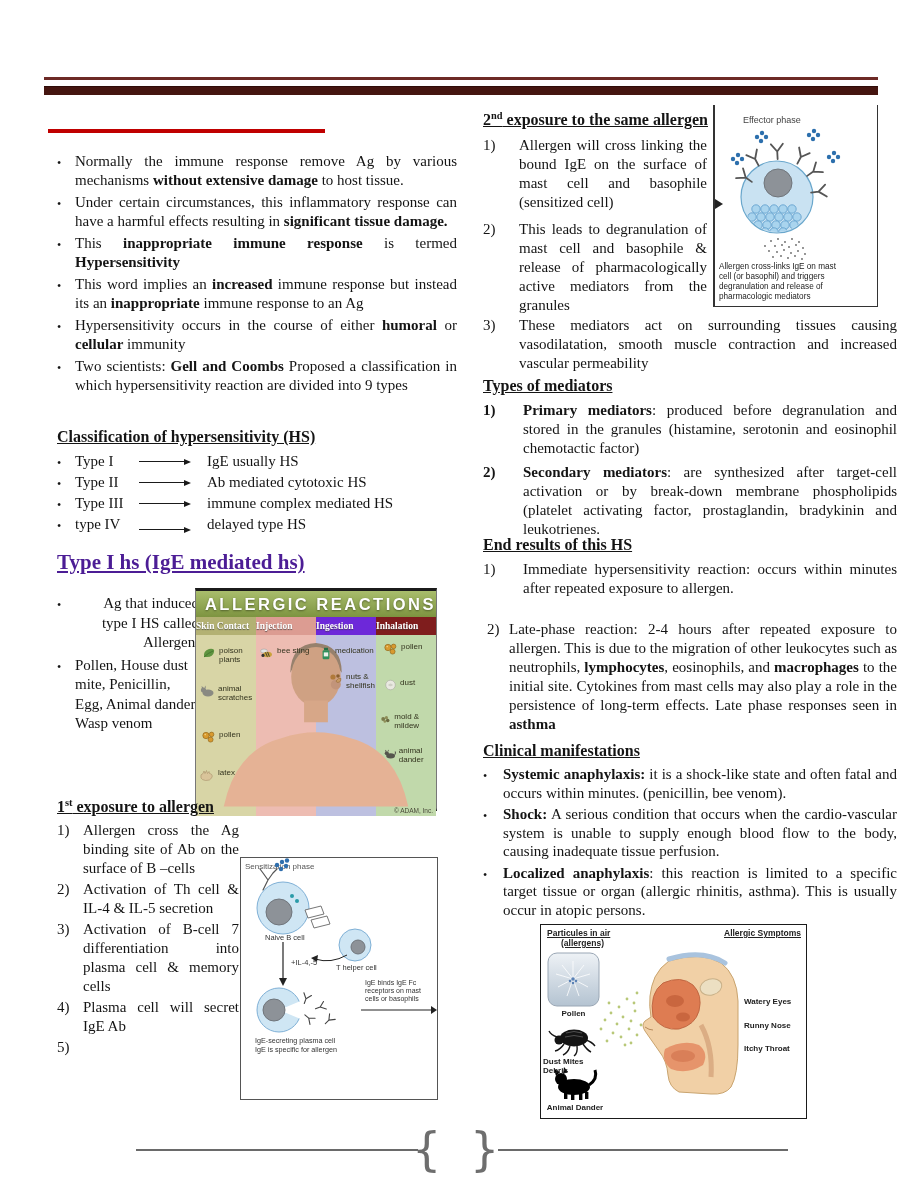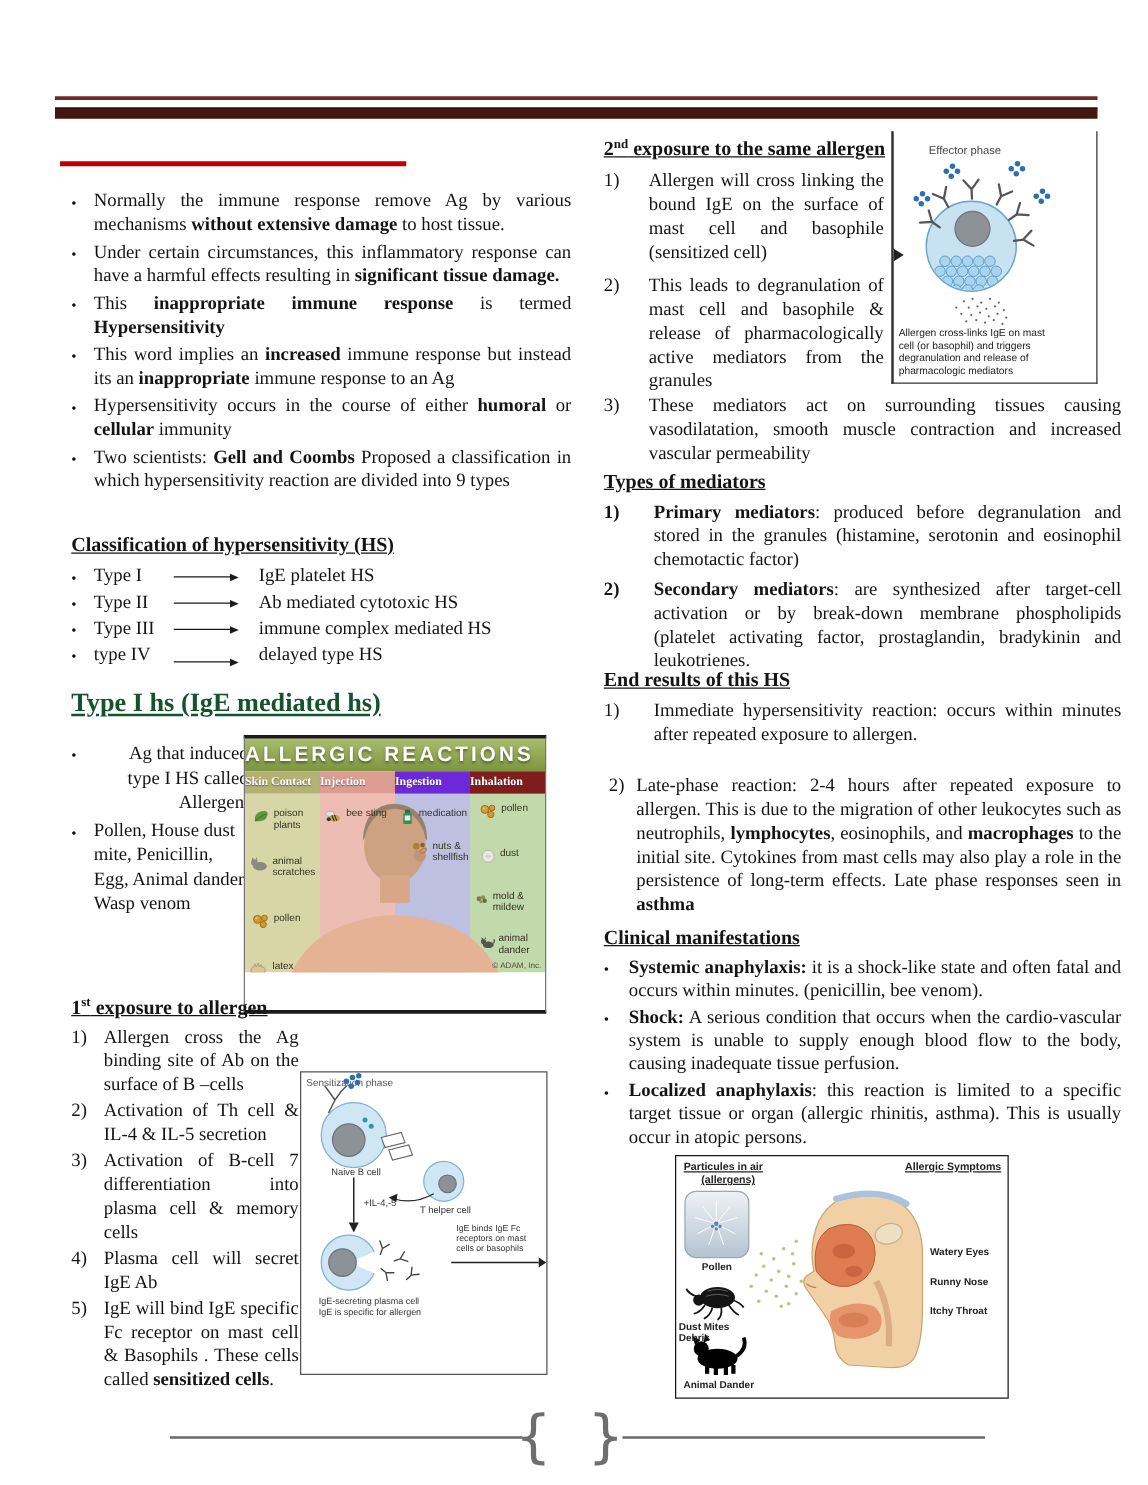--- a/index.html
+++ b/index.html
@@ -26,21 +26,21 @@
 
   
   .intro{position:absolute;left:57px;top:152px;width:400px;font-size:15px;line-height:19px}
   .classif{position:absolute;left:57px;top:428px;width:400px;font-size:15px}
   .classif .hd{font-size:16px;display:inline-block;margin-bottom:5px}
   .crow{display:flex;align-items:center;height:21px}
   .ctype{width:64px}
   .carrow{width:52px;display:flex;align-items:center;margin-right:16px}
   .carrow i{flex:1;height:1.5px;background:#1a1a1a}
   .carrow s{width:0;height:0;border-left:7px solid #1a1a1a;border-top:3.5px solid transparent;border-bottom:3.5px solid transparent}
-  .type1{position:absolute;left:57px;top:550px;font-size:21px;font-weight:bold;color:#14532d;text-decoration:underline}
+  .type1{position:absolute;left:57px;top:550px;font-size:21px;font-weight:bold;color:#4c1d95;text-decoration:underline}
   .allergen{position:absolute;left:57px;top:594px;width:142px;font-size:15px;line-height:19.5px}
   .h1st{position:absolute;left:57px;top:797px;font-size:16px}
   .list1{position:absolute;left:57px;top:821px;width:182px;font-size:15px;line-height:19px}
   .list1 .nnum{width:26px}
 
   
   .h2nd{position:absolute;left:483px;top:110px;font-size:16px}
   .list2{position:absolute;left:483px;top:136px;width:224px;font-size:15px;line-height:19px}
   .list2 .nnum{width:36px}
   .list2 .nrow{margin-bottom:8px}
@@ -57,27 +57,27 @@
   .rowLate .nnum{width:22px}
   .hclin{position:absolute;left:483px;top:742px;font-size:16px}
   .listClin{position:absolute;left:483px;top:765px;width:414px;font-size:15px;line-height:18.5px}
   .listClin .brow{margin-bottom:3px}
   .listClin .bdot{width:20px}
 
   
   .fig-ar{position:absolute;left:195px;top:588px;width:242px;height:223px;background:#fff;
           border-left:1px solid #777;border-right:1px solid #777;border-top:3px solid #1b1b1b;border-bottom:3px solid #1b1b1b}
   .ar-title{height:26px;background:linear-gradient(180deg,#a9bd6c,#7d9440);color:#fff;font-weight:bold;
-            font-size:16.5px;letter-spacing:2.5px;text-align:left;line-height:26px;
+            font-size:16.5px;letter-spacing:2.5px;text-align:right;line-height:26px;
             font-family:"Liberation Sans",sans-serif;text-shadow:0 1px 2px rgba(60,70,30,.7)}
   .ar-head{display:flex;height:18px}
   .ar-head div{flex:1;color:#fff;font-family:Liberation Serif, serif;font-weight:bold;font-size:9.5px;
                text-align:left;line-height:18px;text-shadow:0 1px 1px rgba(60,60,60,.75)}
   .ar-h0{background:#b3b173}.ar-h1{background:#dc9c92}.ar-h2{background:#6d28d9}.ar-h3{background:#7f1d1d}
-  .ar-body{position:relative;height:143px;overflow:hidden}
+  .ar-body{position:relative;height:181px;overflow:hidden}
   .ar-cols{position:absolute;inset:0;display:flex}
   .ar-cols div{flex:1}
   .ar-c0{background:#d8d5a6}.ar-c1{background:#edbcb2}.ar-c2{background:#bdc0e0}.ar-c3{background:#c1d9ab}
   .ar-boy{position:absolute;inset:0;z-index:1}
   .ar-item{position:absolute;z-index:2;display:flex;align-items:flex-start;gap:3px;
            font-family:"Liberation Sans",sans-serif;font-size:8px;line-height:8.5px;color:#33331e}
   .ar-item span{max-width:44px}
   .ar-credit{position:absolute;right:3px;bottom:2px;z-index:2;font-family:"Liberation Sans",sans-serif;
              font-size:6.5px;color:#4a4a3a}
 
@@ -134,21 +134,21 @@
 
   <div class="classif">
     <span class="hd">Classification of hypersensitivity (HS)</span>
     <div class="crow">
       <span class="bdot"></span>
       <span class="ctype">Type I</span>
       <span class="carrow">
           <i></i>
           <s></s>
         </span>
-      <span class="cdesc">IgE platelet HS</span>
+      <span class="cdesc">IgE usually HS</span>
     </div>
     <div class="crow">
       <span class="bdot"></span>
       <span class="ctype">Type II</span>
       <span class="carrow">
           <i></i>
           <s></s>
         </span>
       <span class="cdesc">Ab mediated cytotoxic HS</span>
     </div>
@@ -313,21 +313,20 @@
     <div class="nrow">
         <span class="nnum">3)</span>
         <span class="ntxt"><span>Activation of B-cell 7 differentiation into plasma cell &amp; memory cells</span></span>
       </div>
     <div class="nrow">
         <span class="nnum">4)</span>
         <span class="ntxt"><span>Plasma cell will secret IgE Ab</span></span>
       </div>
     <div class="nrow">
         <span class="nnum">5)</span>
-        <span class="ntxt"><span>IgE will bind IgE specific Fc receptor on mast cell &amp; Basophils . These cells called </span><span class="b">sensitized cells</span><span>.</span></span>
       </div>
   </div>
 
   <div class="fig-sen">
     <svg width="196" height="241" viewBox="0 0 196 241">
       <text x="4" y="11" font-family="Liberation Sans, sans-serif" font-size="8" fill="#555">Sensitization phase</text>
       <g stroke="#555" stroke-width="1.2" fill="none" stroke-linecap="round">
         <path d="M22,32 L27,22 M27,22 L22,15 M27,22 L32,15 M22,15 L19,11 M32,15 L36,11"></path>
       </g>
       <g fill="#2f6fae">

